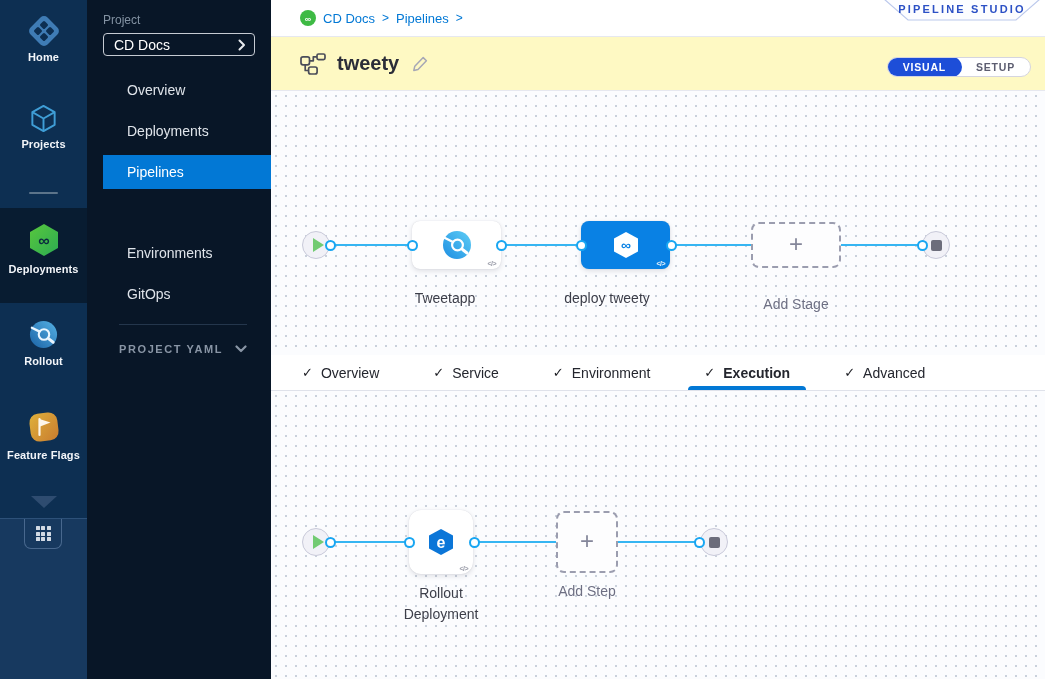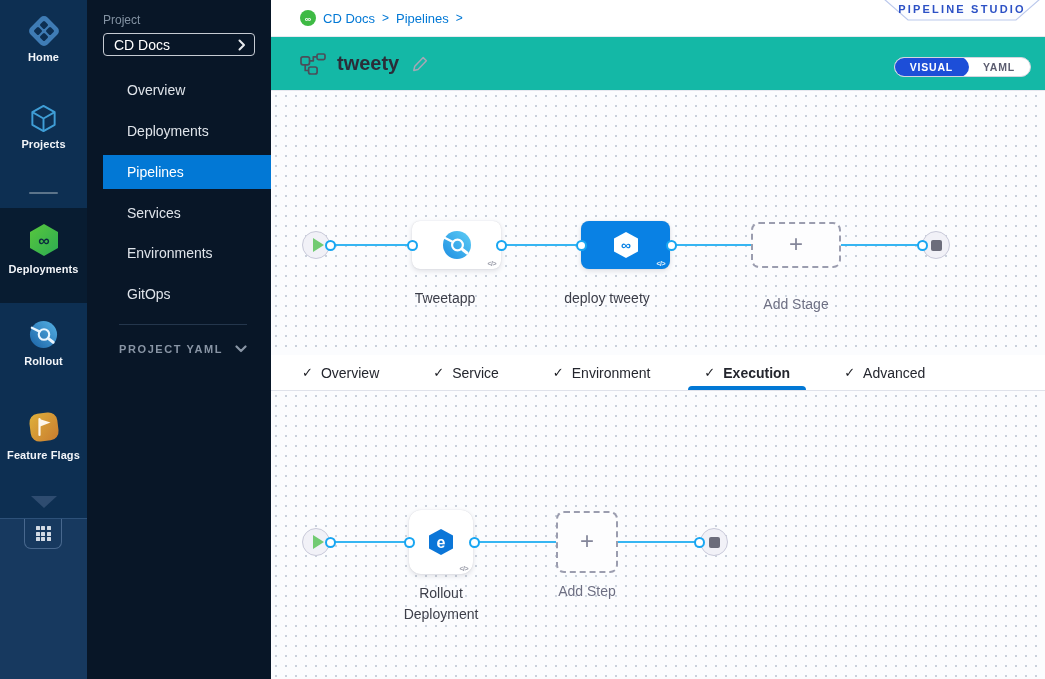--- a/index.html
+++ b/index.html
@@ -37,21 +37,21 @@
   .crumb-row { position:absolute; left:0; top:0; width:774px; height:37px; border-bottom:1px solid #e6e8ef; display:flex; align-items:center; padding-left:29px; background:#fff; }
   .crumb { display:flex; align-items:center; gap:7px; font-size:13px; color:#0278d5; }
   .crumb a { color:#0278d5; text-decoration:none; cursor:pointer; }
   .crumb .sep { color:#0278d5; font-size:12px; }
 
   .studio-badge { position:absolute; left:613px; top:0; width:156px; height:21px; z-index:9; }
   .studio-badge svg { position:absolute; left:0; top:0; }
   .studio-badge span { position:absolute; left:0; right:0; top:3px; text-align:center; font-size:11px; font-weight:bold;
     letter-spacing:2.2px; color:#2b50c5; }
 
-  .title-row { position:absolute; left:0; top:37px; width:774px; height:54px; border-bottom:1px solid #e6e8ef; display:flex; align-items:center; padding-left:29px; background:#14b8a6; }
+  .title-row { position:absolute; left:0; top:37px; width:774px; height:54px; border-bottom:1px solid #e6e8ef; display:flex; align-items:center; padding-left:29px; background:#fef9c3; }
   .pipe-title { font-size:20px; font-weight:bold; color:#2b2d38; margin:0 12px 0 11px; }
 
   .toggle { position:absolute; right:14px; top:57px; height:20px; border:1px solid #d5d5df; border-radius:10px; background:#fff;
     display:flex; align-items:center; overflow:hidden; cursor:pointer; }
   .toggle .seg { font-size:10.5px; font-weight:bold; letter-spacing:.8px; padding:0 15px; line-height:18px; color:#5c5d70; }
   .toggle .seg.on { background:#1d4ed8; color:#fff; border-radius:10px; line-height:20px; margin:-1px; padding:0 16px; }
 
   .canvas { position:absolute; left:0; width:774px; background-color:#fbfcfe;
     background-image:radial-gradient(#c9d1dc 1px, rgba(0,0,0,0) 1.2px); background-size:10px 10px; }
   .canvas1 { top:91px; height:264px; }
@@ -192,21 +192,20 @@
   <div class="proj-select">
     <span>CD Docs</span>
     <svg width="8" height="12" viewBox="0 0 8 12">
       <path d="M1.5 1.5 L6 6 L1.5 10.5" fill="none" stroke="#e8ebef" stroke-width="2" stroke-linecap="round" stroke-linejoin="round"></path>
     </svg>
   </div>
 
   <div class="s-item" style="top:73px;">Overview</div>
   <div class="s-item" style="top:114px;">Deployments</div>
   <div class="s-item active" style="top:155px;">Pipelines</div>
-  <div class="s-item" style="top:196px;">Services</div>
   <div class="s-item" style="top:277px;">GitOps</div>
   <div class="s-item" style="top:236px;">Environments</div>
 
   <div class="setup-divider"></div>
   <div class="setup-row">
     <span>PROJECT YAML</span>
     <svg width="12" height="8" viewBox="0 0 12 8">
       <path d="M1.5 1.5 L6 6 L10.5 1.5" fill="none" stroke="#8995a5" stroke-width="2.2" stroke-linecap="round" stroke-linejoin="round"></path>
     </svg>
   </div>
@@ -245,21 +244,21 @@
       </g>
     </svg>
     <span class="pipe-title">tweety</span>
     <svg width="19" height="19" viewBox="0 0 19 19">
       <path d="M12.2 3.6 l3.2 3.2 L7 15.4 l-4.2 1 1-4.2 Z" fill="none" stroke="#a6a7b5" stroke-width="1.5" stroke-linejoin="round"></path>
     </svg>
   </div>
 
   <div class="toggle">
     <span class="seg on">VISUAL</span>
-    <span class="seg">YAML</span>
+    <span class="seg">SETUP</span>
   </div>
 
   <div class="canvas canvas1">
     <div class="pline" style="left:45px; top:152.8px; width:620px;"></div>
 
     <div class="node-terminal" style="left:31px; top:140px;">
       <div class="play-tri"></div>
     </div>
 
     <div class="stage-node" style="left:141px; top:130px;">

